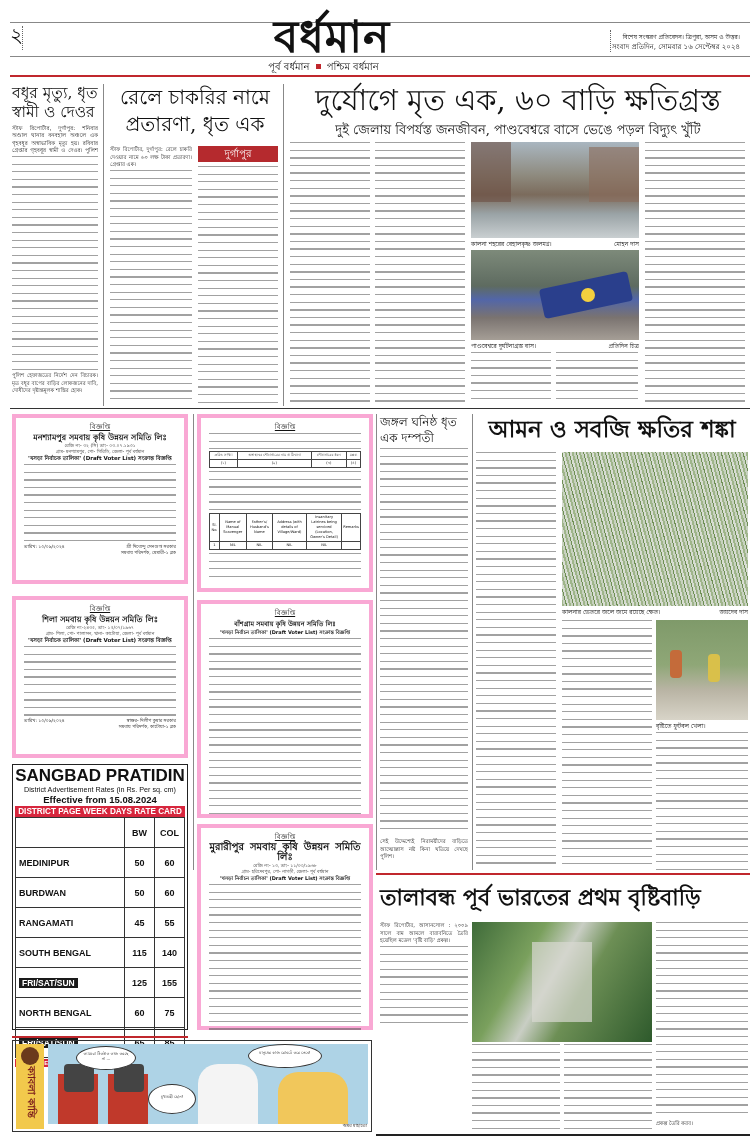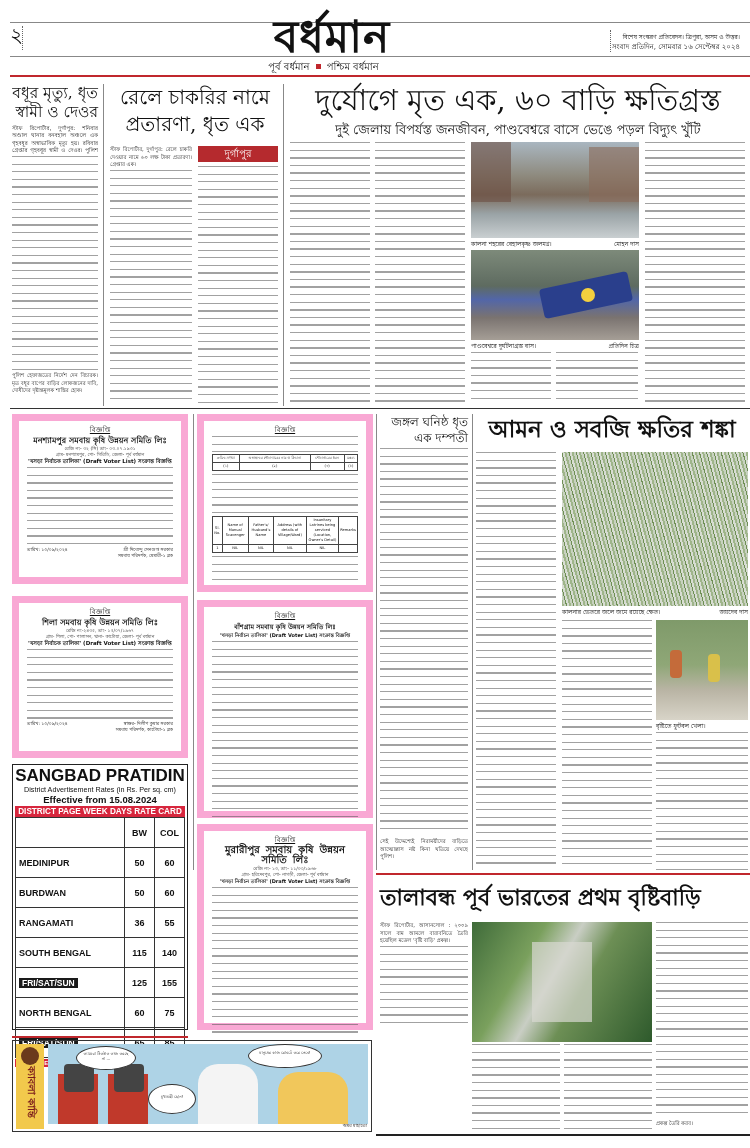--- a/index.html
+++ b/index.html
@@ -13,39 +13,39 @@
   .mast-rule-top { left: 10px; top: 22px; width: 740px; border-top: 1px solid #888; }
   .mast-rule-mid { left: 10px; top: 56px; width: 740px; border-top: 1px solid #888; }
   .mast-rule-red { left: 10px; top: 75px; width: 740px; border-top: 2px solid #c0272d; }
   .mast-meta { right: 10px; top: 31px; text-align: right; font-size: 6px; line-height: 11px; }
   .mast-meta .l2 { font-size: 7px; }
   .mast-meta-rule { left: 610px; top: 30px; height: 22px; border-left: 1px dotted #666; }
   .mast-sections { left: 0; width: 647px; top: 59px; text-align: center; font-size: 10px; }
   .mast-sections .sq { display: inline-block; width: 5px; height: 5px; background: #c0272d; margin: 0 3px 1px; }
 
   .col-rule { border-left: 1px solid #888; }
-  .hl { font-family: "DejaVu Serif", serif; font-weight: normal; line-height: 1.15; text-align: right; }
+  .hl { font-family: "DejaVu Serif", serif; font-weight: normal; line-height: 1.15; }
   .body-text { font-size: 5.2px; line-height: 7.6px; color: #222; text-align: justify; overflow: hidden; }
   .filler { display: block; height: 100%; background:
       repeating-linear-gradient(to bottom, #555 0 1.3px, transparent 1.3px 7.6px); opacity: .55; }
   .photo { overflow: hidden; }
   .caption { font-size: 6px; line-height: 8px; }
   .red-label { background: #b52a2e; color: #fff; text-align: center; }
   
   .rate-card { left: 12px; top: 764px; width: 176px; height: 266px; border: 1px solid #222; padding: 2px 2px; }
   .rc-title { font-family: "Liberation Sans", sans-serif; font-weight: bold; font-size: 17px; text-align: center; line-height: 18px; }
   .rc-sub { font-family: "Liberation Sans", sans-serif; font-size: 8px; text-align: center; line-height: 9px; transform: scaleX(.9); }
   .rc-eff { font-family: "Liberation Sans", sans-serif; font-weight: bold; font-size: 9.5px; text-align: center; line-height: 11px; }
   .rc-banner { background: #d7263d; color: #fff; font-family: "Liberation Sans", sans-serif; font-weight: bold; font-size: 8.2px; text-align: center; line-height: 11px; margin: 1px 0 0; }
   table.rc { width: 100%; border-collapse: collapse; font-family: "Liberation Sans", sans-serif; font-weight: bold; }
   table.rc td, table.rc th { border: 1px solid #333; font-size: 9px; padding: 1px 3px; height: 30px; }
   table.rc td.n, table.rc th.n { text-align: center; width: 30px; font-size: 9px; }
   table.rc .dark { background: #1a1a1a; color: #fff; display: inline-block; padding: 0 3px; font-size: 8.5px; }
   .rc-foot { background: #d7263d; color: #fff; font-family: "Liberation Sans", sans-serif; font-weight: bold; font-size: 5.8px; text-align: center; line-height: 8px; margin-top: 1px; }
-  .notice { border: 7px solid #f9a8d4; padding: 3px 8px; }
+  .notice { border: 4px solid #f9a8d4; padding: 3px 8px; }
   .notice .nt { font-size: 7px; text-align: center; text-decoration: underline; }
   .notice .nn { font-size: 8px; text-align: center; font-weight: bold; line-height: 10px; }
   .notice .ns { font-size: 4.5px; text-align: center; line-height: 6px; color: #333; }
   .notice .nd { font-size: 5.5px; text-align: center; line-height: 7px; font-weight: bold; }
   table.mini { border-collapse: collapse; width: 100%; }
   table.mini td { border: 1px solid #444; font-size: 3.6px; line-height: 5px; text-align: center; padding: 1px; }
 </style>
 </head>
 <body>
 
@@ -180,21 +180,21 @@
           <td class="n">50</td>
           <td class="n">60</td>
         </tr>
         <tr>
           <td><span>BURDWAN</span></td>
           <td class="n">50</td>
           <td class="n">60</td>
         </tr>
         <tr>
           <td><span>RANGAMATI</span></td>
-          <td class="n">36</td>
+          <td class="n">45</td>
           <td class="n">55</td>
         </tr>
         <tr>
           <td><span>SOUTH BENGAL</span></td>
           <td class="n">115</td>
           <td class="n">140</td>
         </tr>
         <tr>
           <td><span class="dark">FRI/SAT/SUN</span></td>
           <td class="n">125</td>

